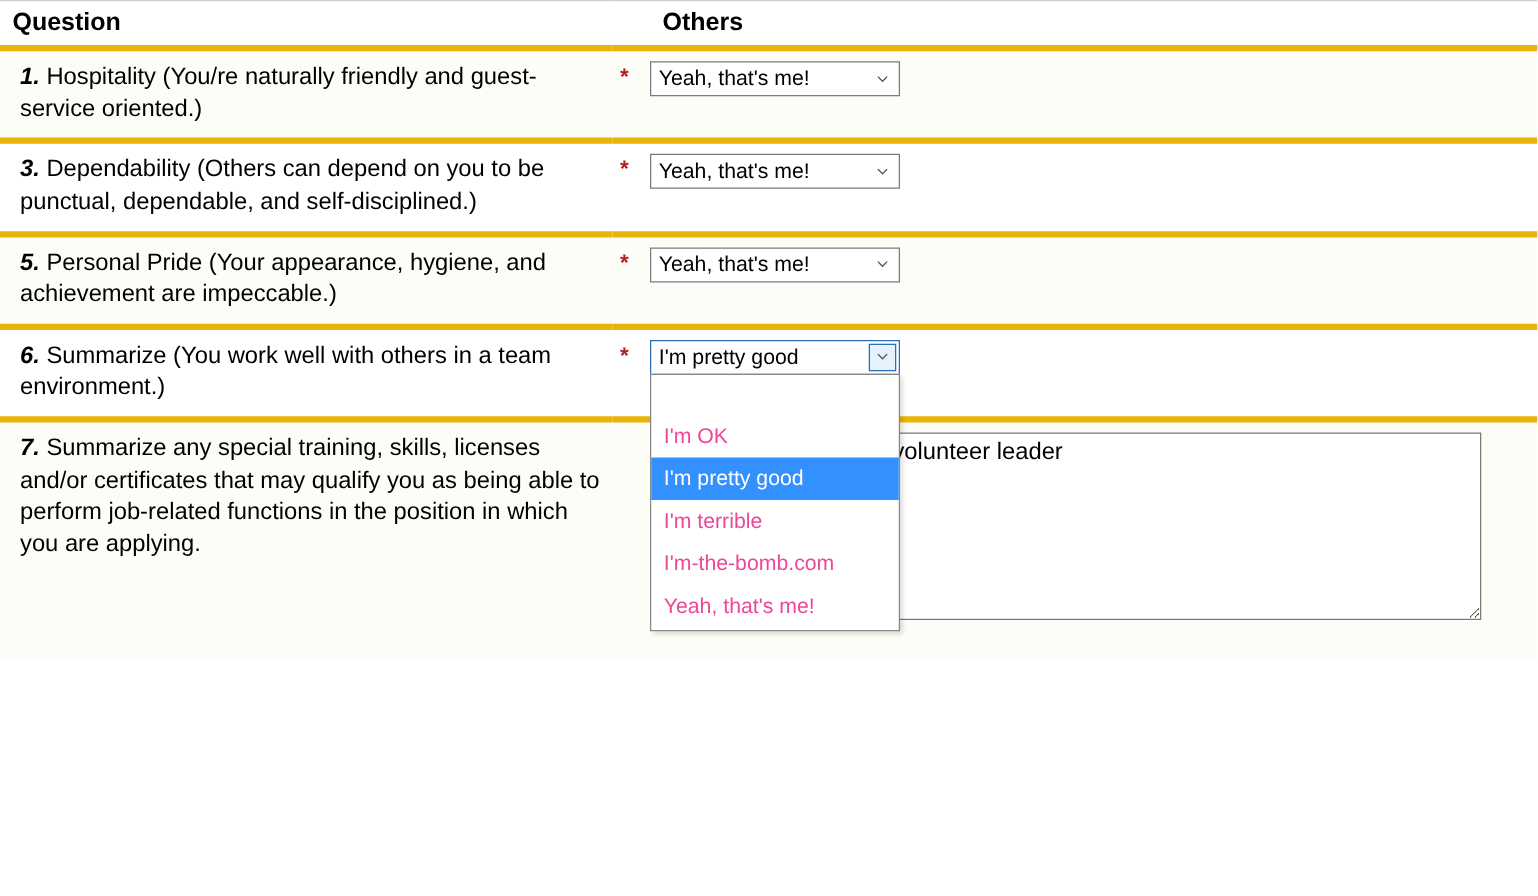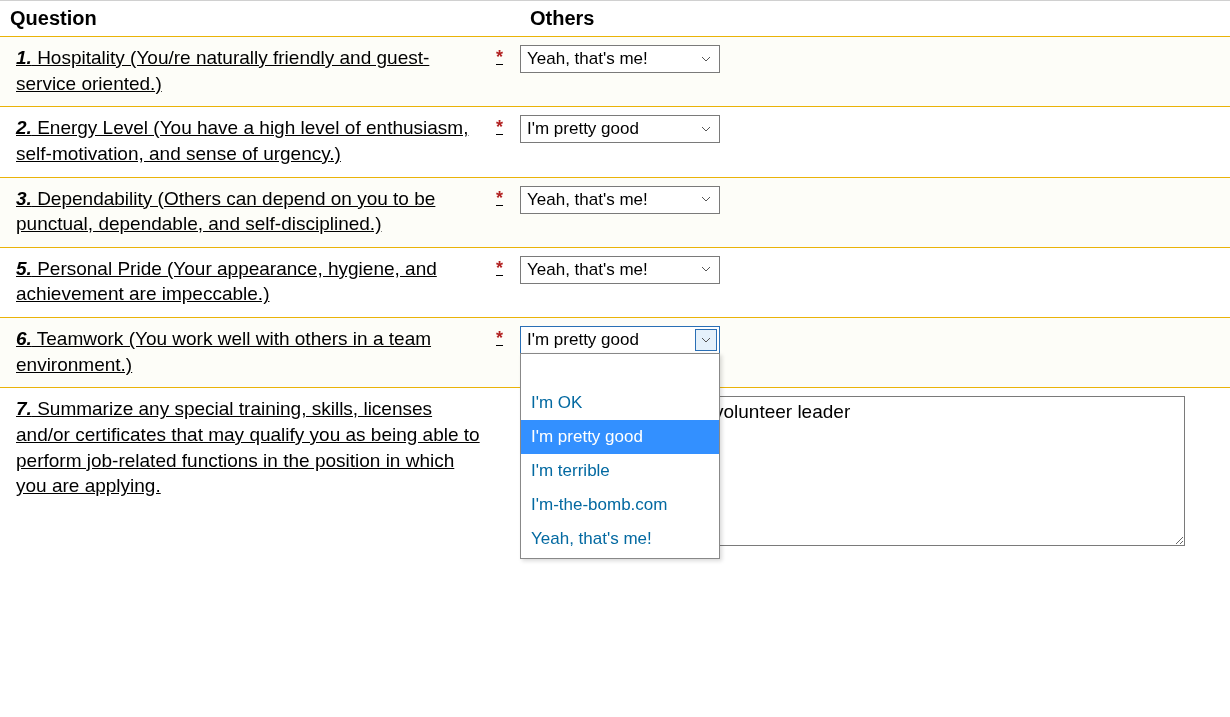--- a/index.html
+++ b/index.html
@@ -26,22 +26,21 @@
       border-bottom: 0;
       margin-left: 48px;
     }
     .header-row th.question-header {
       width: 490px;
     }
     .header-row th.required-header {
       width: 30px;
     }
     .qa-row {
-      border-top: 1px solid #eab308;
-      text-decoration: underline;
+      border-top: 5px solid #eab308;
     }
     .qa-row:nth-child(odd) {
       background: #fdfdf8;
     }
     .qa-row:nth-child(even) {
       background: #ffffff;
     }
     .question-cell {
       vertical-align: top;
       padding: 8px 10px 10px 16px;
@@ -111,21 +110,21 @@
       background: #fff;
       border: 1px solid #888;
       box-shadow: 2px 2px 4px rgba(0,0,0,0.15);
       z-index: 10;
       padding: 2px 0;
     }
     .dropdown-item {
       padding: 7px 10px;
       font-size: 17px;
       cursor: pointer;
-      color: #0369a1;
+      color: #ec4899;
     }
     .dropdown-item.blank {
       height: 30px;
     }
     .dropdown-item.highlighted {
       background: #3390ff;
       color: #fff;
     }
     .textarea-box {
       width: 665px;
@@ -156,32 +155,20 @@
         <td class="answer-cell"><div class="select-wrap"><div class="select-box">
               <span>Yeah, that's me!</span>
               <span class="chevron">
                 <svg width="8" height="5" viewBox="0 0 8 5">
                   <path d="M0 0 L4 4 L8 0" fill="none" stroke="#555" stroke-width="1"></path>
                 </svg>
               </span>
             </div></div></td>
       </tr>
       <tr class="qa-row">
-        <td class="question-cell"><span class="qnum">2.</span><span> Energy Level (You have a high level of enthusiasm, self-motivation, and sense of urgency.)</span></td>
-        <td class="required-cell">*</td>
-        <td class="answer-cell"><div class="select-wrap"><div class="select-box">
-              <span>I'm pretty good</span>
-              <span class="chevron">
-                <svg width="8" height="5" viewBox="0 0 8 5">
-                  <path d="M0 0 L4 4 L8 0" fill="none" stroke="#555" stroke-width="1"></path>
-                </svg>
-              </span>
-            </div></div></td>
-      </tr>
-      <tr class="qa-row">
         <td class="question-cell"><span class="qnum">3.</span><span> Dependability (Others can depend on you to be punctual, dependable, and self-disciplined.)</span></td>
         <td class="required-cell">*</td>
         <td class="answer-cell"><div class="select-wrap"><div class="select-box">
               <span>Yeah, that's me!</span>
               <span class="chevron">
                 <svg width="8" height="5" viewBox="0 0 8 5">
                   <path d="M0 0 L4 4 L8 0" fill="none" stroke="#555" stroke-width="1"></path>
                 </svg>
               </span>
             </div></div></td>
@@ -192,21 +179,21 @@
         <td class="answer-cell"><div class="select-wrap"><div class="select-box">
               <span>Yeah, that's me!</span>
               <span class="chevron">
                 <svg width="8" height="5" viewBox="0 0 8 5">
                   <path d="M0 0 L4 4 L8 0" fill="none" stroke="#555" stroke-width="1"></path>
                 </svg>
               </span>
             </div></div></td>
       </tr>
       <tr class="qa-row">
-        <td class="question-cell"><span class="qnum">6.</span><span> Teamwork (You work well with others in a team environment.)</span></td>
+        <td class="question-cell"><span class="qnum">6.</span><span> Summarize (You work well with others in a team environment.)</span></td>
         <td class="required-cell">*</td>
         <td class="answer-cell"><div class="select-wrap"><div class="select-box active">
               <span>I'm pretty good</span>
               <span class="chevron">
                 <svg width="8" height="5" viewBox="0 0 8 5">
                   <path d="M0 0 L4 4 L8 0" fill="none" stroke="#555" stroke-width="1"></path>
                 </svg>
               </span>
             </div><div class="dropdown">
               <div class="dropdown-item blank"></div>

